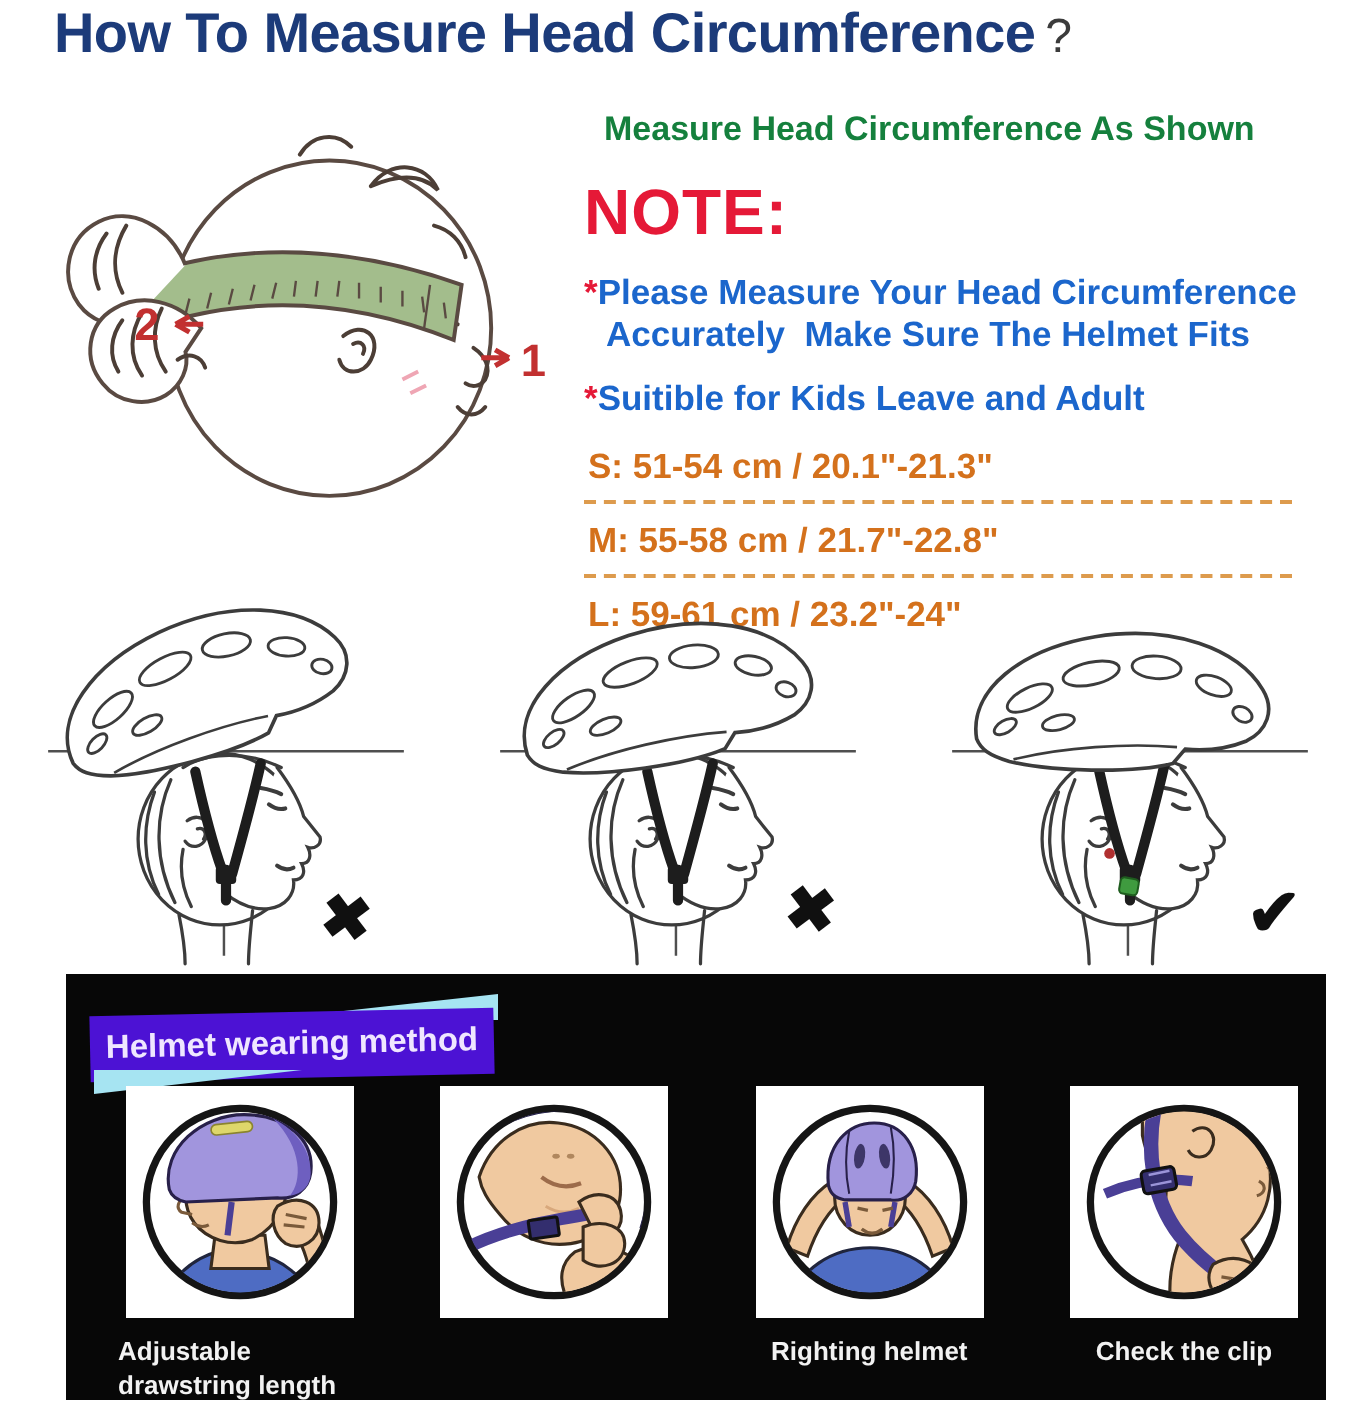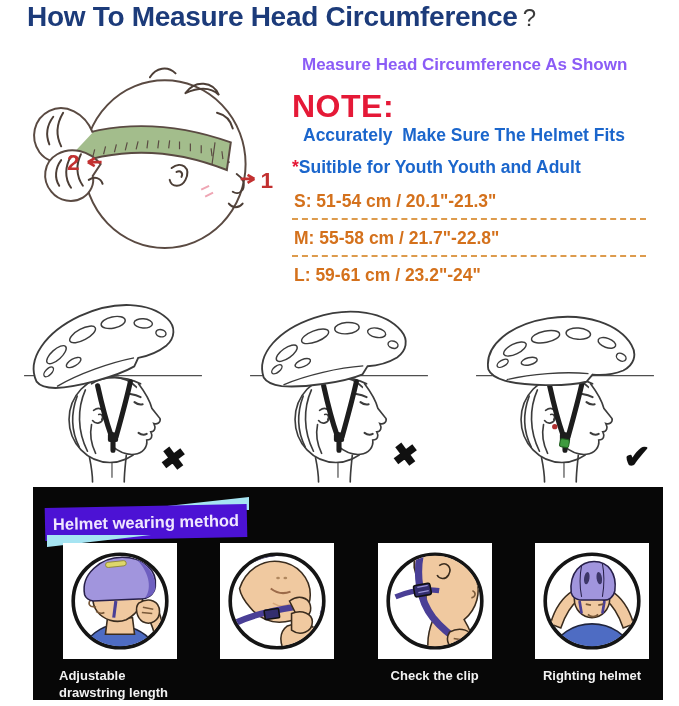--- a/index.html
+++ b/index.html
@@ -6,21 +6,21 @@
   .stage{position:relative;width:679px;height:700px;background:#fff;overflow:hidden;
          font-family:"Liberation Sans",sans-serif;}
   
   .title{position:absolute;left:27px;top:1px;white-space:nowrap;}
   .title .main{font-size:28px;font-weight:bold;color:#1c3b7a;letter-spacing:-0.3px;}
   .title .qmark{font-size:24px;font-weight:500;color:#3b3b3b;margin-left:5px;}
   
   .measure-illo{position:absolute;left:2px;top:46px;width:286px;height:250px;}
   
   .info{position:absolute;left:292px;top:55px;width:387px;}
-  .info-heading{color:#8b5cf6;font-size:17px;font-weight:bold;padding-left:10px;}
+  .info-heading{color:#15803d;font-size:17px;font-weight:bold;padding-left:10px;}
   .note-label{color:#e51937;font-size:32px;font-weight:800;margin-top:13px;letter-spacing:0.5px;}
   .note-line{color:#1b66cc;font-size:17.5px;font-weight:bold;margin-top:11px;white-space:pre-wrap;}
   .note-line .star{color:#e51937;}
   .note-line.indent{padding-left:11px;margin-top:0;}
   .sizes{margin-top:10px;width:354px;color:#d4711c;font-size:17.5px;font-weight:600;}
   .size-row{padding:3px 0 6px 2px;}
   .size-row.dashed{border-bottom:2.5px dashed #dd9b4d;margin-bottom:5px;}
   
   .fits{position:absolute;left:0;top:302px;width:679px;height:184px;display:flex;}
   .fit{width:226px;height:184px;}
@@ -107,22 +107,23 @@
       <text x="66" y="124">2</text>
       <path d="M101,116 L87,116 M87,116 l7,-4 M87,116 l7,4" stroke="#c23030" stroke-width="2.6" fill="none"></path>
       <path d="M242,133 L256,133 M256,133 l-7,-4 M256,133 l-7,4" stroke="#c23030" stroke-width="2.6" fill="none"></path>
       <text x="262" y="142">1</text>
     </g>
   </svg>
 
   <div class="info">
     <div class="info-heading">Measure Head Circumference As Shown</div>
     <div class="note-label">NOTE:</div>
+    <div class="note-line"><span class="star">*</span><span>Please Measure Your Head Circumference</span></div>
     <div class="note-line indent">Accurately  Make Sure The Helmet Fits</div>
-    <div class="note-line"><span class="star">*</span><span>Suitible for Youth Youth and Adult</span></div>
+    <div class="note-line"><span class="star">*</span><span>Suitible for Kids Leave and Adult</span></div>
     <div class="sizes">
       <div class="size-row dashed">S: 51-54 cm / 20.1"-21.3"</div>
       <div class="size-row dashed">M: 55-58 cm / 21.7"-22.8"</div>
       <div class="size-row">L: 59-61 cm / 23.2"-24"</div>
     </div>
   </div>
 
   <div class="fits">
     <div class="fit">
       <svg viewBox="0 0 210 180">
@@ -214,45 +215,20 @@
               <path d="M64,62 C74,58 84,62 84,70 C84,80 72,84 64,78 Z" fill="#f0c9a0"></path>
             </g>
           </svg>
         </div>
       </div>
 
       <div class="col">
         <div class="card">
           <svg viewBox="0 0 100 100">
             <defs>
-                <clipPath id="cc4">
-                  <circle cx="50" cy="50" r="43.5"></circle>
-                </clipPath>
-              </defs>
-            <circle cx="50" cy="50" r="45" fill="#fff" stroke="#151515" stroke-width="3.5"></circle>
-            <g clip-path="url(#cc4)" stroke="#3a2c1e" stroke-width="1.5">
-              <path d="M30,2 C55,-6 82,4 89,24 C95,42 90,58 78,68 C84,78 88,88 90,100 L44,100 C42,90 44,78 48,68 C42,60 40,50 42,42 C36,36 32,28 30,18 Z" fill="#f0c9a0"></path>
-              <path d="M88,24 c5,2 6,7 2,10 M86,40 c4,2 3,6 -1,7" fill="none" stroke="#7a5a3a"></path>
-              <path d="M54,16 c7,-5 13,2 9,9 c-3,5 -9,4 -11,0" fill="none"></path>
-              <path d="M36,4 C32,24 34,48 48,66 C56,76 66,84 78,92" fill="none" stroke="#4a3f96" stroke-width="7"></path>
-              <path d="M12,46 C26,40 40,38 54,40" fill="none" stroke="#4a3f96" stroke-width="5"></path>
-              <rect x="30" y="34" width="16" height="11" rx="2" fill="#332e6e" stroke="#111" transform="rotate(-10 38 40)"></rect>
-              <path d="M33,37 l10,-2 M34,42 l10,-2" stroke="#9a94d8" stroke-width="1.2" fill="none"></path>
-              <path d="M64,80 C74,74 86,78 88,88 C90,96 80,102 70,98 C62,94 60,86 64,80 Z" fill="#f0c9a0"></path>
-              <path d="M68,86 l12,2" fill="none" stroke="#7a5a3a"></path>
-            </g>
-          </svg>
-        </div>
-        <div class="step-label">Check the clip</div>
-      </div>
-
-      <div class="col">
-        <div class="card">
-          <svg viewBox="0 0 100 100">
-            <defs>
                 <clipPath id="cc3">
                   <circle cx="50" cy="50" r="43.5"></circle>
                 </clipPath>
               </defs>
             <circle cx="50" cy="50" r="45" fill="#fff" stroke="#151515" stroke-width="3.5"></circle>
             <g clip-path="url(#cc3)" stroke="#3a2c1e" stroke-width="1.5">
               <path d="M10,100 C16,82 32,72 50,72 C68,72 84,82 90,100 Z" fill="#4e6cc3" stroke="#20253d"></path>
               <path d="M10,72 C14,58 22,46 32,40 L38,48 C30,54 24,64 20,76 Z" fill="#f0c9a0"></path>
               <path d="M90,72 C86,58 78,46 68,40 L62,48 C70,54 76,64 80,76 Z" fill="#f0c9a0"></path>
               <ellipse cx="50" cy="48" rx="17" ry="18" fill="#f0c9a0"></ellipse>
@@ -261,16 +237,41 @@
               <ellipse cx="45" cy="28" rx="2.6" ry="6" fill="#3d3668" stroke="none" transform="rotate(8 45 28)"></ellipse>
               <ellipse cx="57" cy="28" rx="2.6" ry="6" fill="#3d3668" stroke="none" transform="rotate(-8 57 28)"></ellipse>
               <path d="M38,50 L40,62 M62,50 L60,62" fill="none" stroke="#4a3f96" stroke-width="2.6"></path>
               <path d="M44,53 l5,1 M56,54 l5,-1 M46,63 q5,4 10,0" fill="none" stroke="#7a5a3a" stroke-width="1.6"></path>
             </g>
           </svg>
         </div>
         <div class="step-label">Righting helmet</div>
       </div>
 
+      <div class="col">
+        <div class="card">
+          <svg viewBox="0 0 100 100">
+            <defs>
+                <clipPath id="cc4">
+                  <circle cx="50" cy="50" r="43.5"></circle>
+                </clipPath>
+              </defs>
+            <circle cx="50" cy="50" r="45" fill="#fff" stroke="#151515" stroke-width="3.5"></circle>
+            <g clip-path="url(#cc4)" stroke="#3a2c1e" stroke-width="1.5">
+              <path d="M30,2 C55,-6 82,4 89,24 C95,42 90,58 78,68 C84,78 88,88 90,100 L44,100 C42,90 44,78 48,68 C42,60 40,50 42,42 C36,36 32,28 30,18 Z" fill="#f0c9a0"></path>
+              <path d="M88,24 c5,2 6,7 2,10 M86,40 c4,2 3,6 -1,7" fill="none" stroke="#7a5a3a"></path>
+              <path d="M54,16 c7,-5 13,2 9,9 c-3,5 -9,4 -11,0" fill="none"></path>
+              <path d="M36,4 C32,24 34,48 48,66 C56,76 66,84 78,92" fill="none" stroke="#4a3f96" stroke-width="7"></path>
+              <path d="M12,46 C26,40 40,38 54,40" fill="none" stroke="#4a3f96" stroke-width="5"></path>
+              <rect x="30" y="34" width="16" height="11" rx="2" fill="#332e6e" stroke="#111" transform="rotate(-10 38 40)"></rect>
+              <path d="M33,37 l10,-2 M34,42 l10,-2" stroke="#9a94d8" stroke-width="1.2" fill="none"></path>
+              <path d="M64,80 C74,74 86,78 88,88 C90,96 80,102 70,98 C62,94 60,86 64,80 Z" fill="#f0c9a0"></path>
+              <path d="M68,86 l12,2" fill="none" stroke="#7a5a3a"></path>
+            </g>
+          </svg>
+        </div>
+        <div class="step-label">Check the clip</div>
+      </div>
+
     </div>
   </div>
 
 </div>
 
 </body></html>

